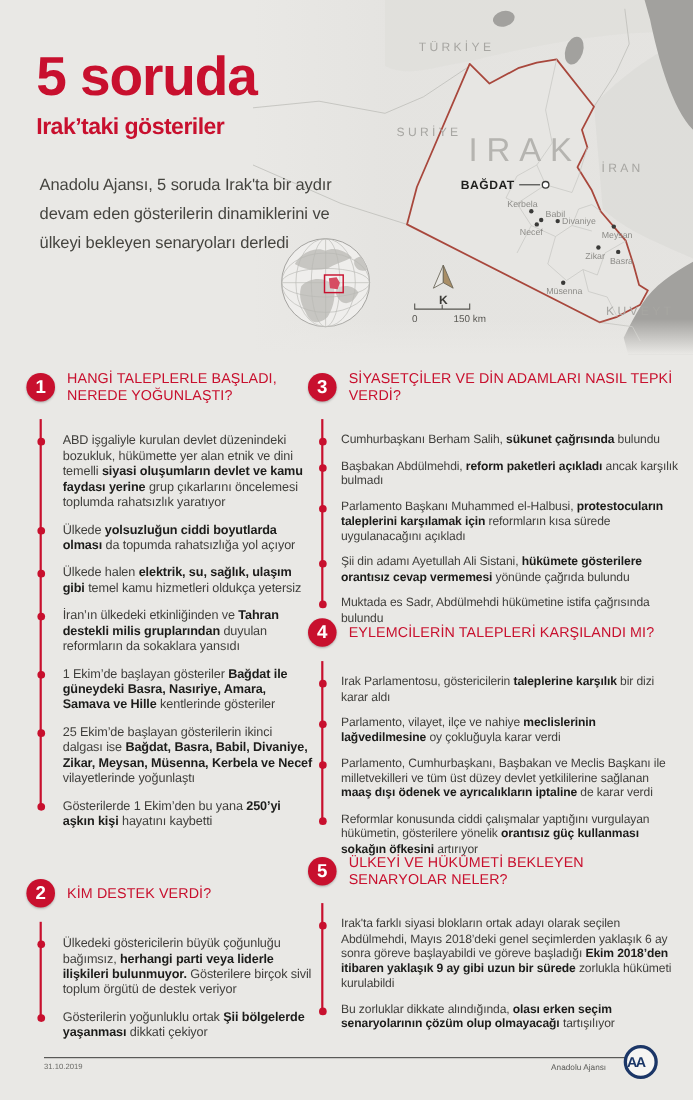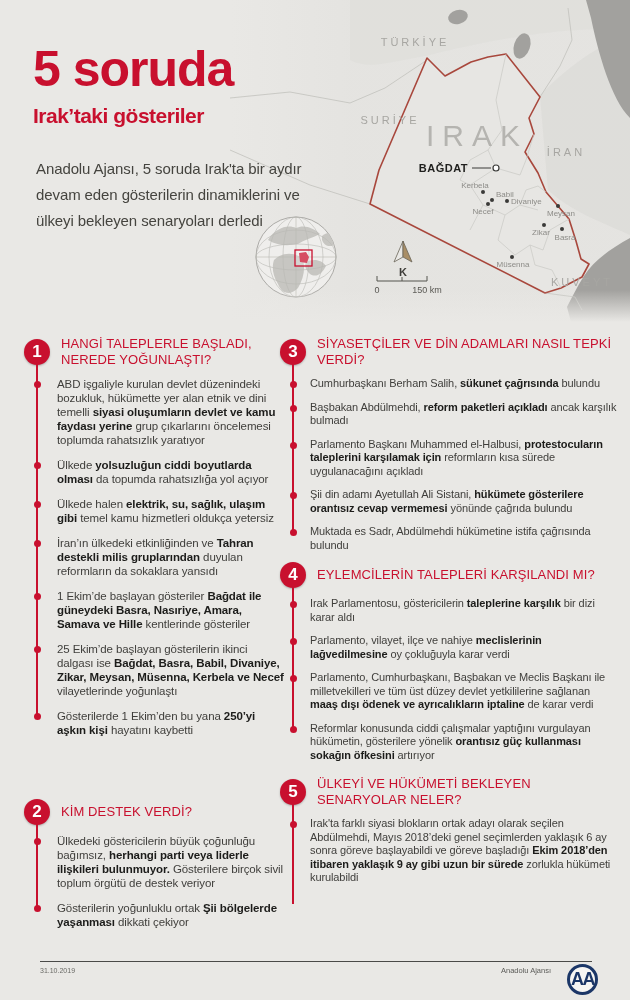--- a/index.html
+++ b/index.html
@@ -42,21 +42,21 @@
     background:var(--accent);color:#fff;font-size:17px;font-weight:800;
     display:flex;align-items:center;justify-content:center;
     box-shadow:0 1px 2px rgba(0,0,0,0.25);
   }
   .stitle{
     font-size:13px;line-height:16px;font-weight:400;color:var(--accent);
     letter-spacing:0.1px;
   }
   .sec-5 .stitle{max-width:235px;}
   .bullets{
-    list-style:none;position:relative;margin-top:9px;padding-left:33px;
+    list-style:none;position:relative;margin-top:26px;padding-left:33px;
     font-size:11.5px;line-height:14px;color:var(--body);letter-spacing:-0.1px;
   }
   #col-right .bullets{font-size:11px;line-height:13.5px;padding-left:30px;}
   .bullets::before{
     content:"";position:absolute;left:12px;top:-13px;width:2px;
     height:calc(var(--rail-h,120px) + 13px);
     background:var(--accent);
   }
   .bullets li{position:relative;margin-bottom:11px;}
   #col-right .bullets li{margin-bottom:10px;}
@@ -66,22 +66,22 @@
   }
   #col-right .bullets li::before{left:-20.5px;}
   .bullets b{color:var(--bold);font-weight:700;}
   
   .footer-line{position:absolute;left:40px;top:961px;width:552px;height:1px;background:#4a4a48;}
   .footer-date{position:absolute;left:40px;top:967px;font-size:7px;color:#6a6a66;}
   .footer-agency{position:absolute;left:501px;top:966px;font-size:7.5px;color:#5b5b58;}
   .aa-logo{
     position:absolute;left:567px;top:950px;width:31px;height:31px;border-radius:50%;
     border:3px solid var(--navy);background:#f6f5f3;color:var(--navy);
-    display:flex;align-items:center;justify-content:center;
-    font-weight:800;font-size:18px;letter-spacing:-1.5px;margin-top:14px;
+    display:flex;align-items:center;justify-content:flex-start;
+    font-weight:800;font-size:13px;letter-spacing:-1.5px;
   }
   
   .svg-neighbor{font-size:11px;letter-spacing:3px;fill:#a7a6a2;}
   .svg-country{font-size:30px;letter-spacing:8px;fill:#b5b4b0;}
   .svg-capital{font-size:11px;font-weight:800;letter-spacing:0.5px;fill:#1f1f1d;}
   .svg-city{font-size:8px;fill:#8d8c88;}
   .svg-scale{font-size:9px;fill:#55544f;}
   .svg-k{font-size:11px;font-weight:700;fill:#3c3b37;}
 </style>
 </head>
@@ -263,20 +263,21 @@
       </ul>
   </div>
 
   <div class="section sec-5">
     <div class="section-head">
       <div class="num">5</div>
       <div class="stitle">ÜLKEYİ VE HÜKÜMETİ BEKLEYEN SENARYOLAR NELER?</div>
     </div>
     <ul class="bullets" style="--rail-h: 87px;">
         <li><span>Irak'ta farklı siyasi blokların ortak adayı olarak seçilen Abdülmehdi, Mayıs 2018’deki genel seçimlerden yaklaşık 6 ay sonra göreve başlayabildi ve göreve başladığı </span><b>Ekim 2018’den itibaren yaklaşık 9 ay gibi uzun bir sürede</b><span> zorlukla hükümeti kurulabildi</span></li>
+        <li><span>Bu zorluklar dikkate alındığında, </span><b>olası erken seçim senaryolarının çözüm olup olmayacağı</b><span> tartışılıyor</span></li>
       </ul>
   </div>
 </div>
 
 <div class="footer-line"></div>
 <div class="footer-date">31.10.2019</div>
 <div class="footer-agency">Anadolu Ajansı</div>
 <div class="aa-logo">
   <span>AA</span>
 </div>

